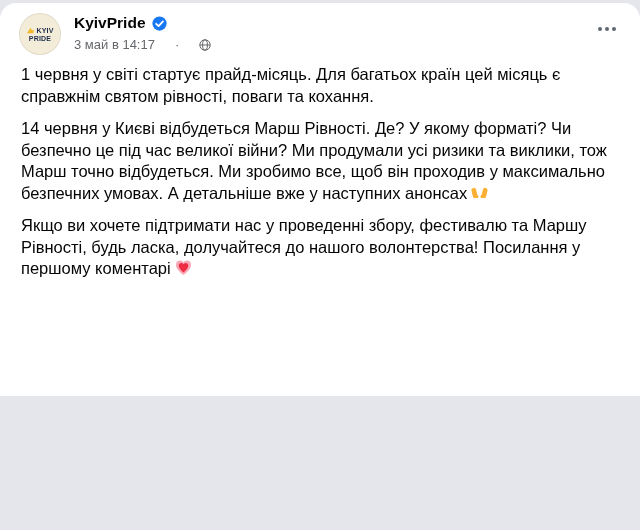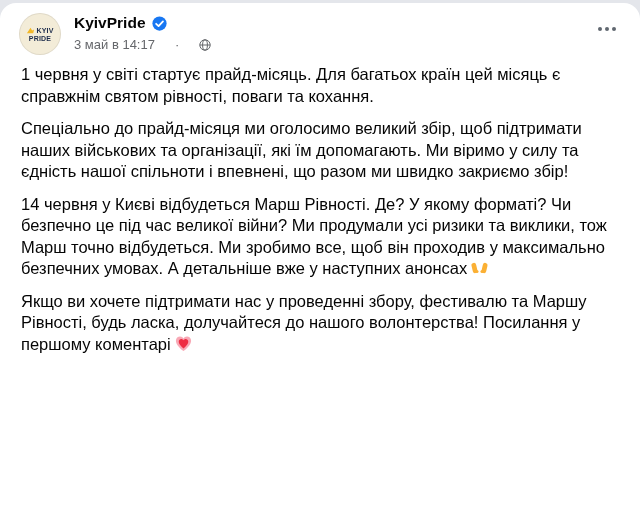--- a/index.html
+++ b/index.html
@@ -4,21 +4,21 @@
 <style>
   html, body { margin: 0; padding: 0; }
   body {
     width: 640px; height: 530px;
     background: #e4e6eb;
     font-family: "Liberation Sans", "DejaVu Sans", sans-serif;
     overflow: hidden; position: relative;
   }
   .card {
     position: absolute; top: 3px; left: 0;
-    width: 640px; height: 527px;
+    width: 640px; height: 393px;
     background: #ffffff;
     border-radius: 16px 16px 0 0;
   }
   
   .header { display: flex; align-items: flex-start; padding: 10px 16px 0 19px; position: relative; }
   .avatar {
     width: 42px; height: 42px; border-radius: 50%;
     background: #f3ecd8; border: 1px solid rgba(0,0,0,0.08);
     box-sizing: border-box;
     display: flex; flex-direction: column; align-items: center; justify-content: center;
@@ -92,21 +92,20 @@
       <span class="dot"></span>
     </div>
   </div>
 
   <div class="post-body">
 
     <p><span>1 червня у світі стартує прайд-місяць. Для багатьох країн цей місяць є справжнім святом рівності, поваги та кохання.</span></p>
 
 
 
-    <p><span>Спеціально до прайд-місяця ми оголосимо великий збір, щоб підтримати наших військових та організації, які їм допомагають. Ми віримо у силу та єдність нашої спільноти і впевнені, що разом ми швидко закриємо збір!</span></p>
 
 
     <p><span>14 червня у Києві відбудеться Марш Рівності. Де? У якому форматі? Чи безпечно це під час великої війни? Ми продумали усі ризики та виклики, тож Марш точно відбудеться. Ми зробимо все, щоб він проходив у максимально безпечних умовах. А детальніше вже у наступних анонсах</span><span class="emoji" title="🙌">
         <svg width="19" height="19" viewBox="0 0 20 20">
           <g fill="#fbb034">
             <rect x="2.2" y="5" width="5" height="11" rx="2.5" transform="rotate(-13 4.7 10.5)"></rect>
             <circle cx="7.3" cy="14.2" r="1.7"></circle>
             <rect x="12.8" y="5" width="5" height="11" rx="2.5" transform="rotate(13 15.3 10.5)"></rect>
             <circle cx="12.7" cy="14.2" r="1.7"></circle>
           </g>

